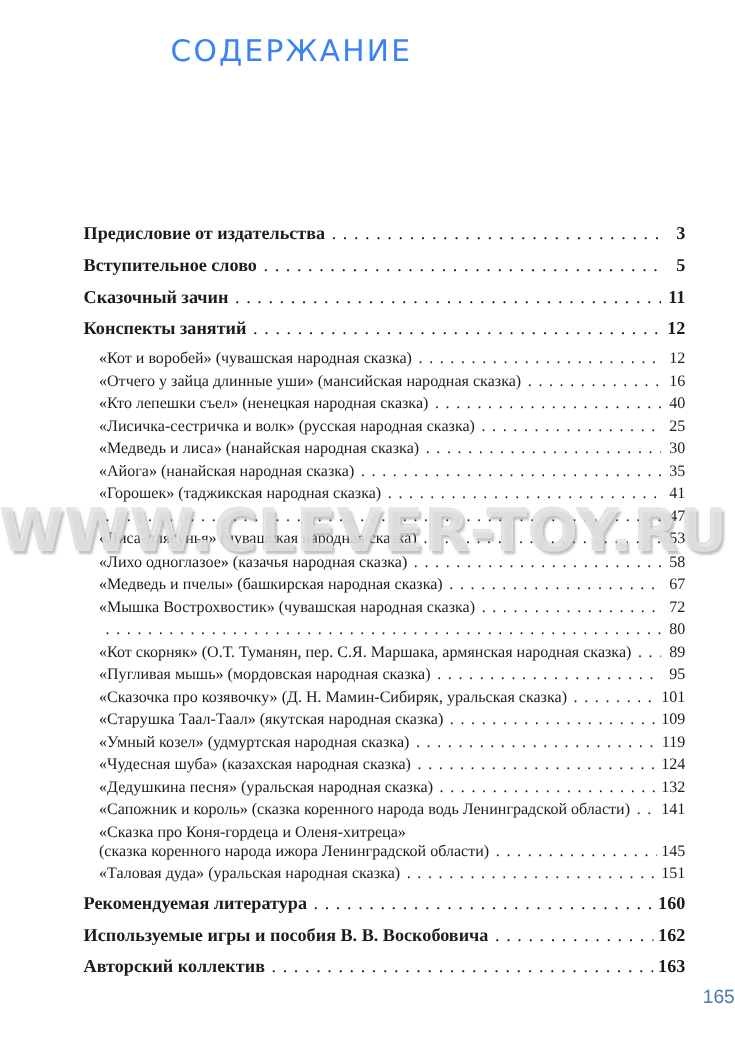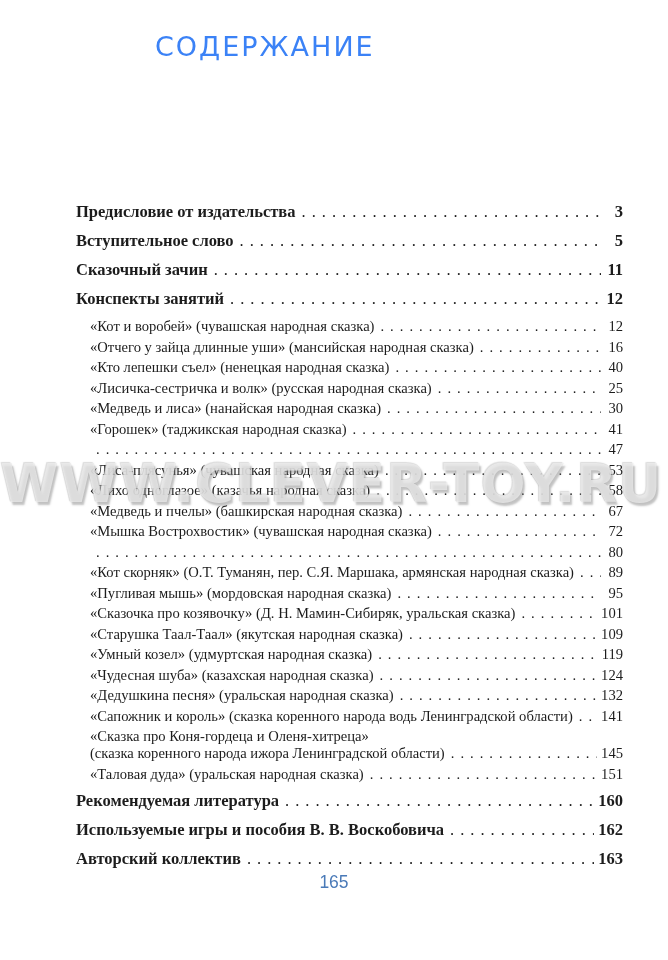--- a/index.html
+++ b/index.html
@@ -74,22 +74,22 @@
     white-space: nowrap;
     color: rgba(255,255,255,0.62);
     text-shadow: 2px 3px 2px rgba(135,135,135,0.50),
                  -1px -1px 1px rgba(165,165,165,0.35),
                  0 0 1px rgba(150,150,150,0.45);
     pointer-events: none;
     z-index: 5;
   }
   .footer-page {
     position: absolute;
-    top: 872px; left: 0; width: 668px;
-    text-align: center;
+    top: 896px; left: 0; width: 668px;
+    text-align: right;
     font-family: "Liberation Sans", sans-serif;
     font-size: 17.5px;
     color: #4a7ab8;
   }
 </style>
 </head>
 <body style="color: rgb(28, 28, 28);">
 
 <div class="page-title" style="color: #3b82f6;">СОДЕРЖАНИЕ</div>
 
@@ -133,20 +133,25 @@
       <span class="label">«Лисичка-сестричка и волк» (русская народная сказка)</span>
       <span class="dots"></span>
       <span class="page">25</span>
     </div>
     <div class="row sub">
       <span class="label">«Медведь и лиса» (нанайская народная сказка)</span>
       <span class="dots"></span>
       <span class="page">30</span>
     </div>
     <div class="row sub">
+      <span class="label">«Айога» (нанайская народная сказка)</span>
+      <span class="dots"></span>
+      <span class="page">35</span>
+    </div>
+    <div class="row sub">
       <span class="label">«Горошек» (таджикская народная сказка)</span>
       <span class="dots"></span>
       <span class="page">41</span>
     </div>
     <div class="row sub">
       <span class="dots"></span>
       <span class="page">47</span>
     </div>
     <div class="row sub">
       <span class="label">«Лиса-плясунья» (чувашская народная сказка)</span>

